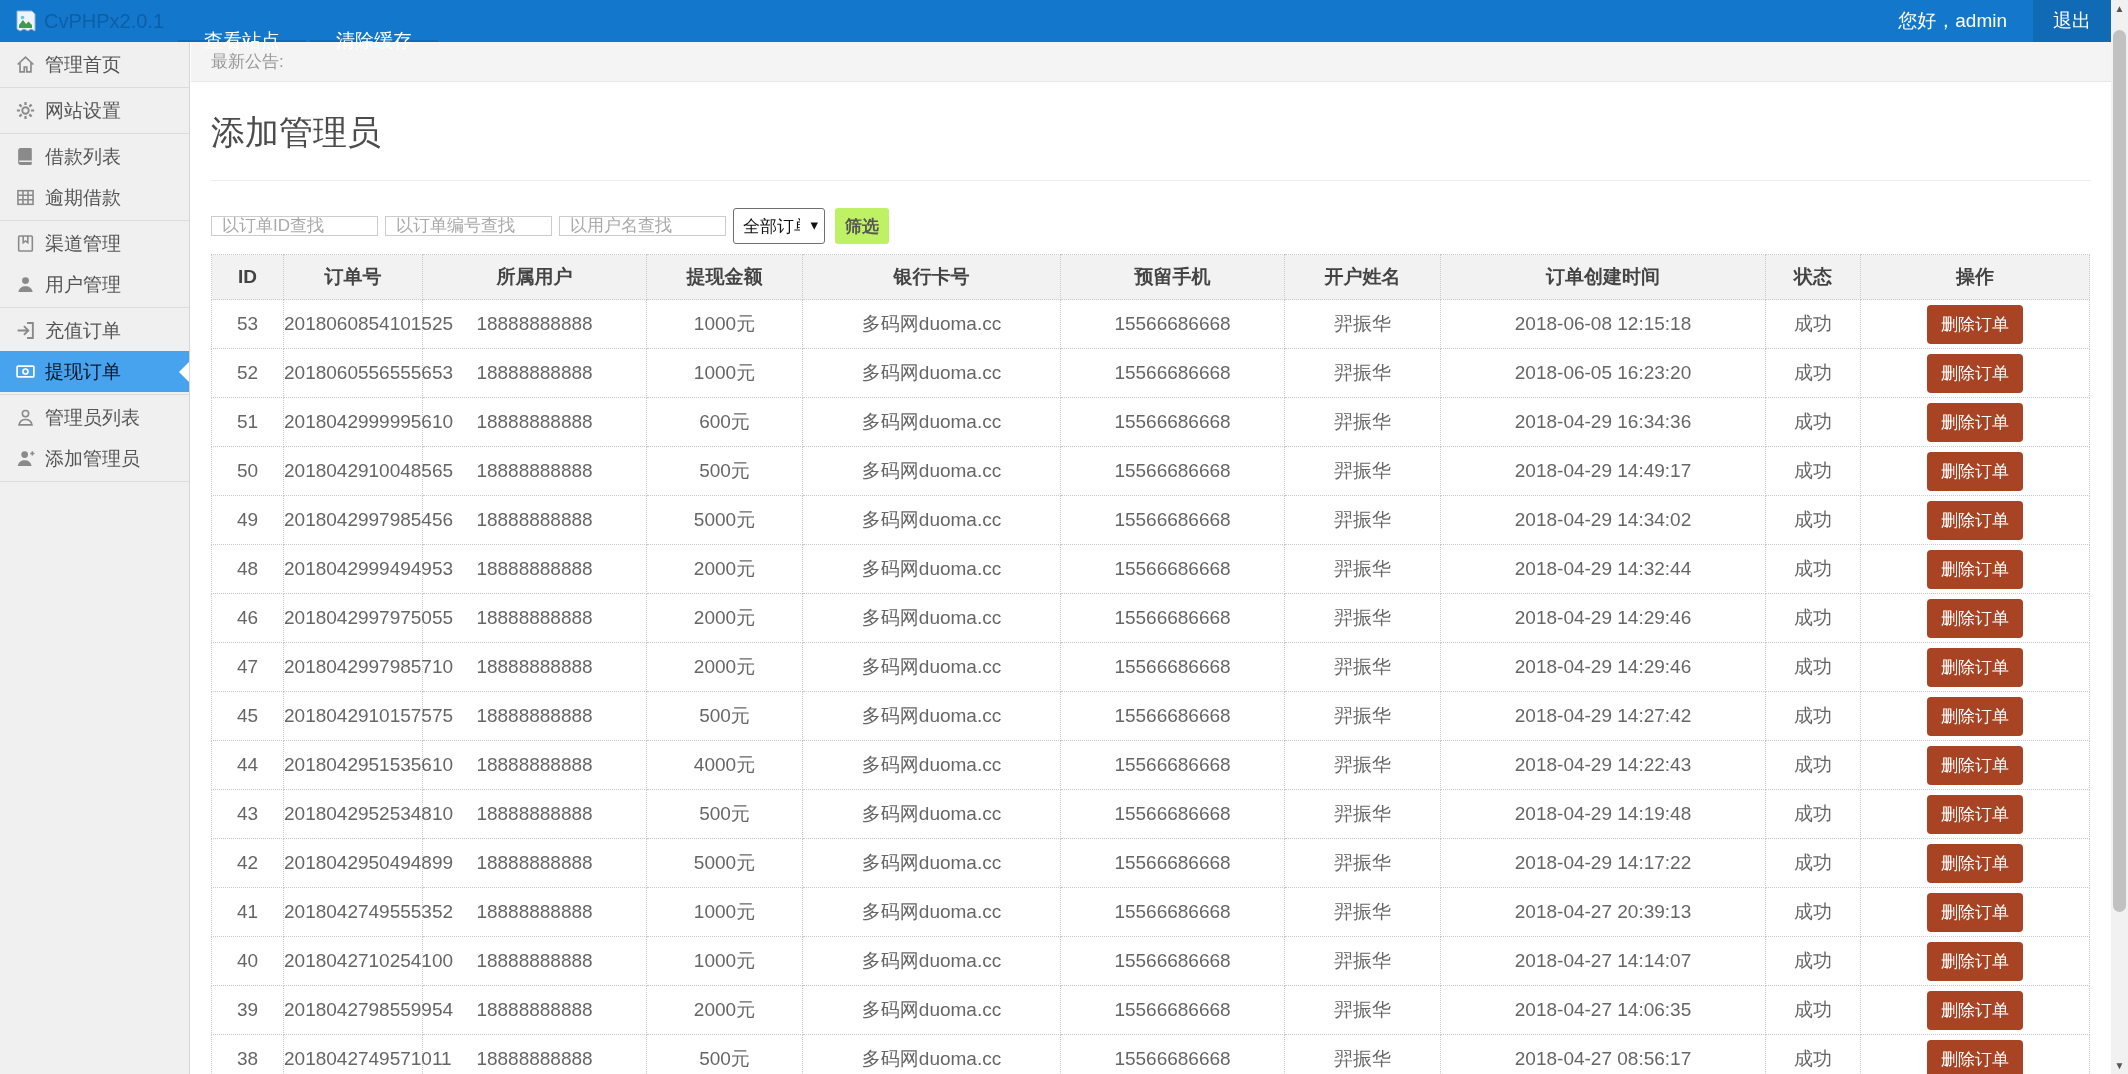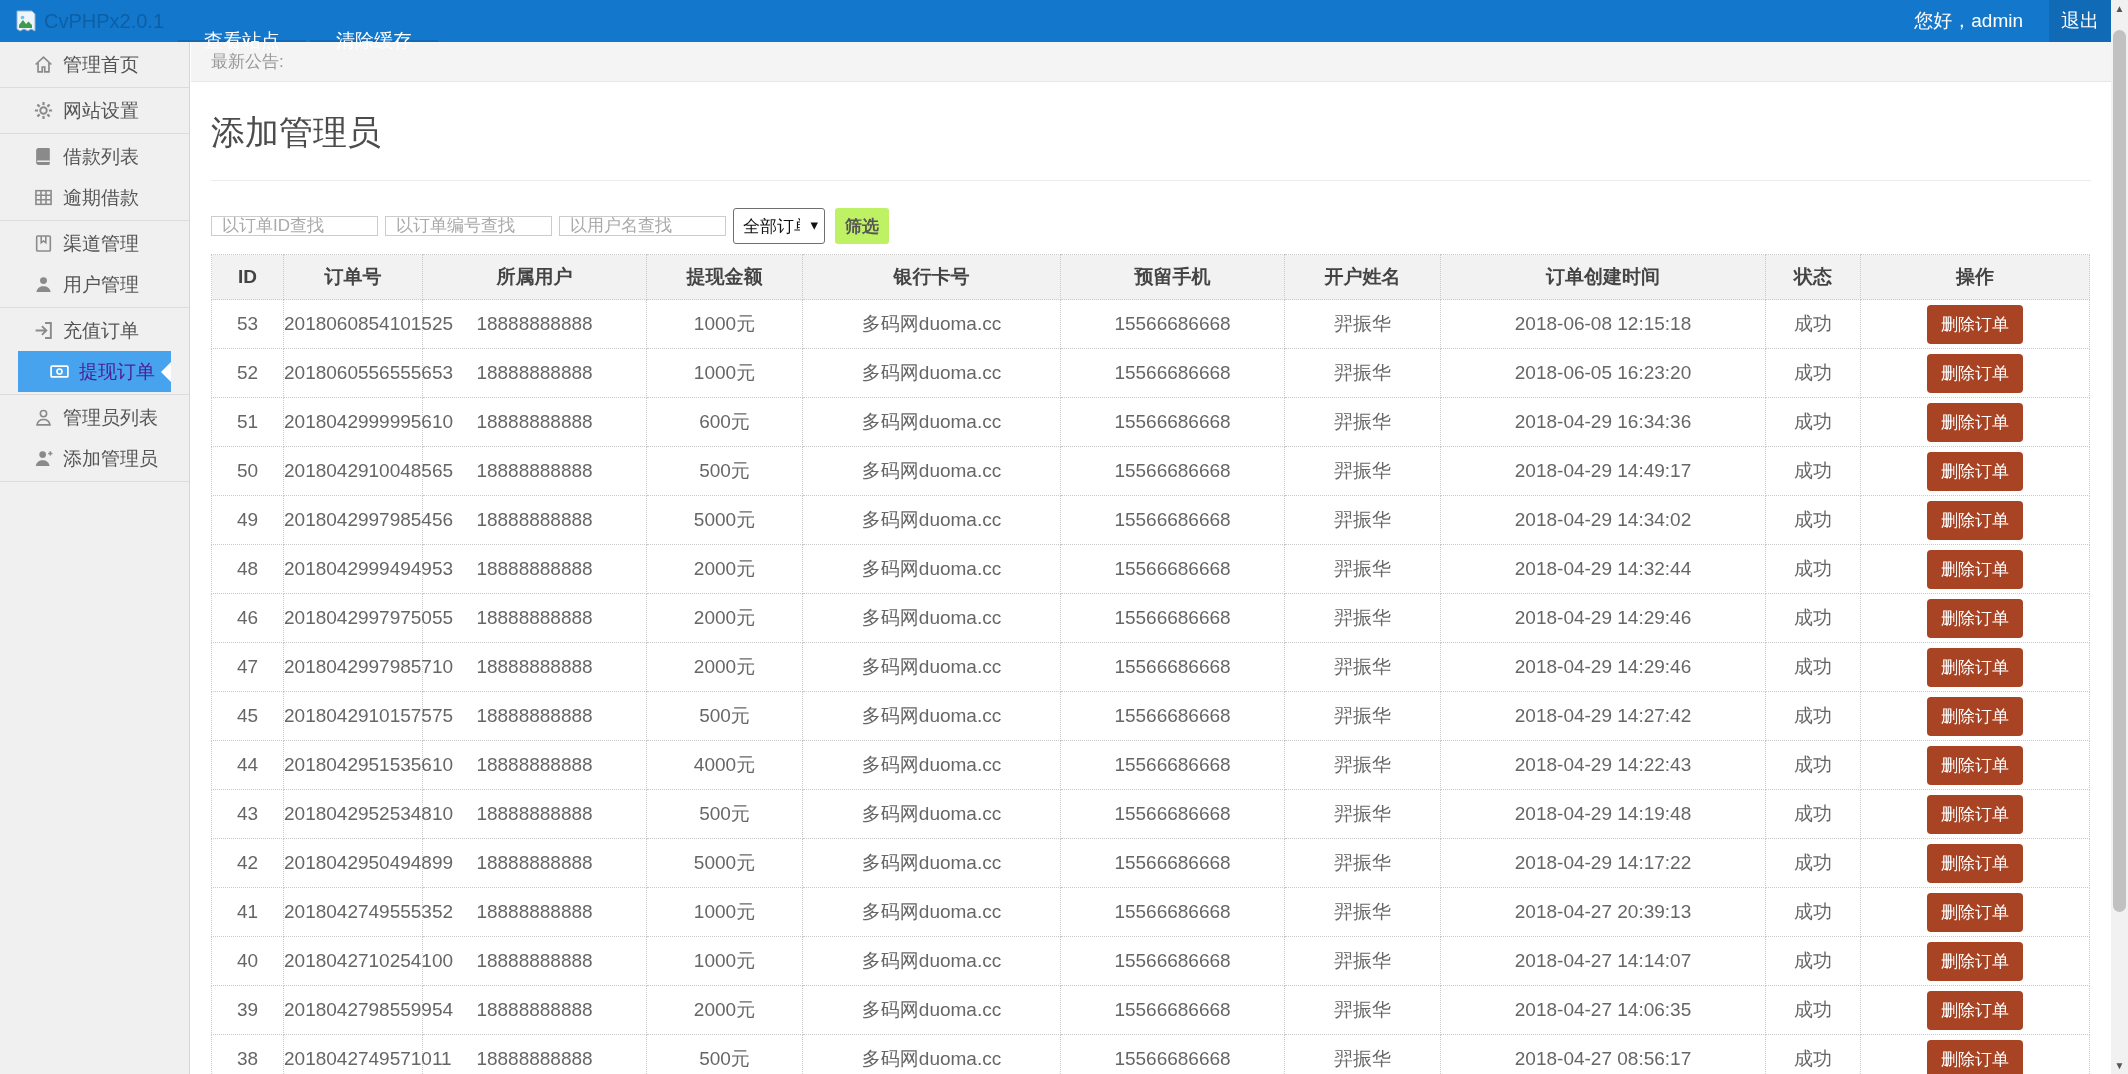--- a/index.html
+++ b/index.html
@@ -9,32 +9,32 @@
   
   .topbar { position:absolute; top:0; left:0; width:2111px; height:42px;
             background:var(--topbar-blue,#1377cb); display:flex; align-items:stretch; z-index:5; }
   .logo { display:flex; align-items:center; gap:6px; padding:0 14px; min-width:176px; }
   .logo svg { width:24px; height:24px; }
   .logo-text { color:#0d5fa6; font-size:20px; }
   .nav-item { display:flex; align-items:center; padding:0 26px; color:#fff; font-size:19px;
               background:rgba(0,0,0,0.10); margin-right:4px; cursor:pointer;margin-top:40px; }
   .topbar-right { margin-left:auto; display:flex; align-items:stretch; }
   .greeting { display:flex; align-items:center; color:#fff; font-size:19px; padding:16px 26px; }
-  .logout { display:flex; align-items:center; color:#fff; font-size:19px; padding:0 12px;
+  .logout { display:flex; align-items:center; color:#fff; font-size:19px; padding:0 20px;
             background:rgba(0,0,0,0.10); cursor:pointer; }
 
   
   .sidebar { position:absolute; top:42px; left:0; bottom:0; width:190px;
              background:#f0f0f0; border-right:1px solid #d6d6d6; z-index:4; }
-  .sb-group { border-bottom:1px solid #dcdcdc; padding:2px 18px; }
+  .sb-group { border-bottom:1px solid #dcdcdc; padding:2px 0; }
   .sb-item { position:relative; height:41px; display:flex; align-items:center;
              padding-left:15px; gap:9px; color:#555; font-size:19px; cursor:pointer; }
   .sb-icon { width:21px; height:21px; color:#8a8a8a; display:inline-flex; }
   .sb-icon svg { width:21px; height:21px; }
-  .sb-item.active { background:var(--active-item-blue,#47a3ee); color:#4c1d95;justify-content:center; }
+  .sb-item.active { background:var(--active-item-blue,#47a3ee); color:#0f172a; }
   .sb-item.active .sb-icon { color:#fff; }
   .sb-item.active::after { content:""; position:absolute; right:0; top:50%; transform:translateY(-50%);
              border:10px solid transparent; border-right:10px solid #fff; border-left:none; }
 
   
   .content { position:absolute; top:42px; left:191px; width:1920px; bottom:0; background:#fff; }
   .announce { height:40px; line-height:40px; background:#f4f4f4; border-bottom:1px solid #e7e7e7;
               color:#999; font-size:17px; padding-left:20px; }
   .main { padding:0 20px; }
   .page-title { margin-top:28px; font-size:34px; font-weight:400; color:#4c4c4c; }

